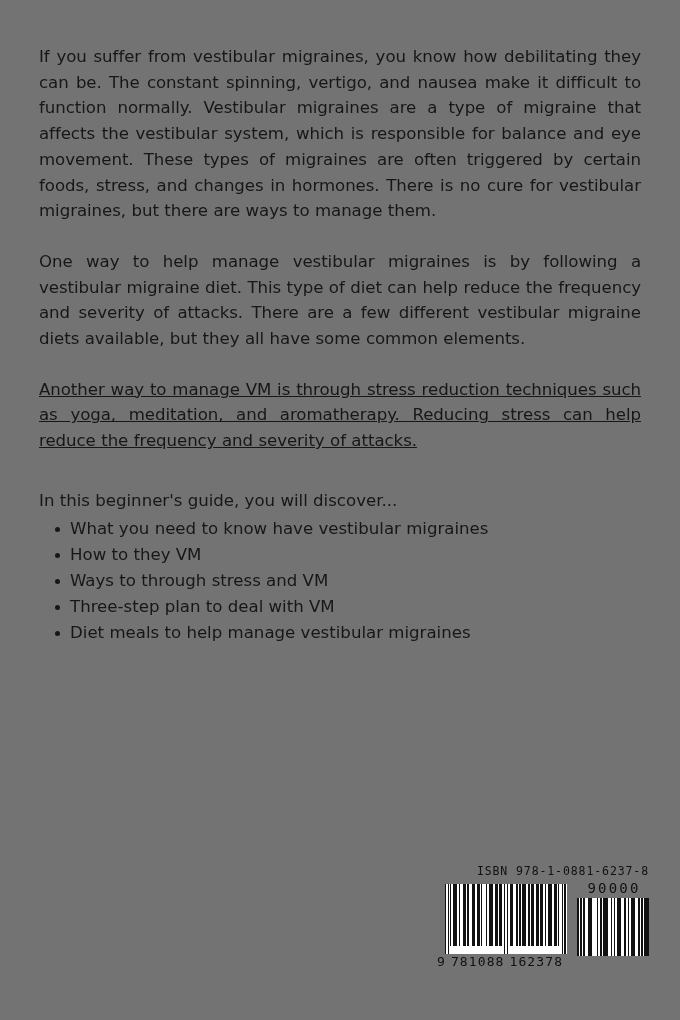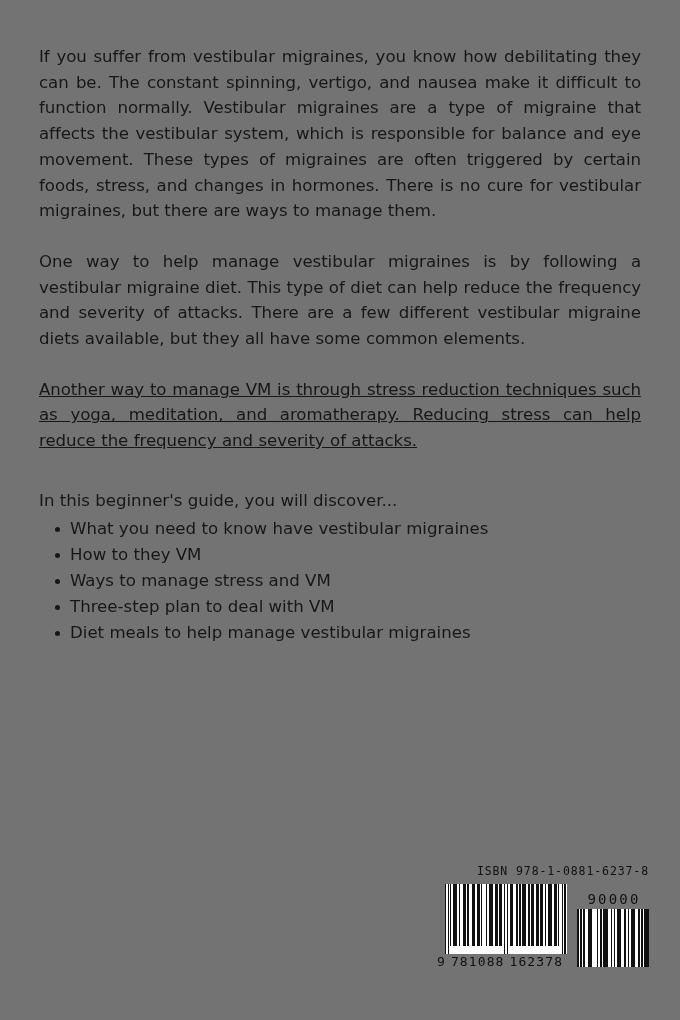--- a/index.html
+++ b/index.html
@@ -98,21 +98,20 @@
     left: 8px;
     top: 3px;
     width: 122px;
     height: 70px;
   }
   .ean-addon-wrap {
     position: absolute;
     right: 0px;
     top: 0px;
     width: 72px;
-    margin-top: 11px;
   }
   .addon-digits {
     font-family: "DejaVu Sans Mono", monospace;
     font-size: 14px;
     letter-spacing: 2.2px;
     color: #111;
     text-align: center;
     line-height: 15px;
     margin: 0 0 2px 0;
     padding-left: 2px;
@@ -146,21 +145,21 @@
 
     <p class="para">If you suffer from vestibular migraines, you know how debilitating they can be. The constant spinning, vertigo, and nausea make it difficult to function normally. Vestibular migraines are a type of migraine that affects the vestibular system, which is responsible for balance and eye movement. These types of migraines are often triggered by certain foods, stress, and changes in hormones. There is no cure for vestibular migraines, but there are ways to manage them.</p>
     <p class="para">One way to help manage vestibular migraines is by following a vestibular migraine diet. This type of diet can help reduce the frequency and severity of attacks. There are a few different vestibular migraine diets available, but they all have some common elements.</p>
     <p class="para">Another way to manage VM is through stress reduction techniques such as yoga, meditation, and aromatherapy. Reducing stress can help reduce the frequency and severity of attacks.</p>
 
     <div class="discover" style="margin-top:34px;">
       <p class="lead-in">In this beginner's guide, you will discover...</p>
       <ul class="bullets">
         <li>What you need to know have vestibular migraines</li>
         <li>How to they VM</li>
-        <li>Ways to manage stress and VM</li>
+        <li>Ways to through stress and VM</li>
         <li>Three-step plan to deal with VM</li>
         <li>Diet meals to help manage vestibular migraines</li>
       </ul>
     </div>
 
   </div>
 
   <div class="barcode-block">
 
     <div class="isbn-line">ISBN 978-1-0881-6237-8</div>

